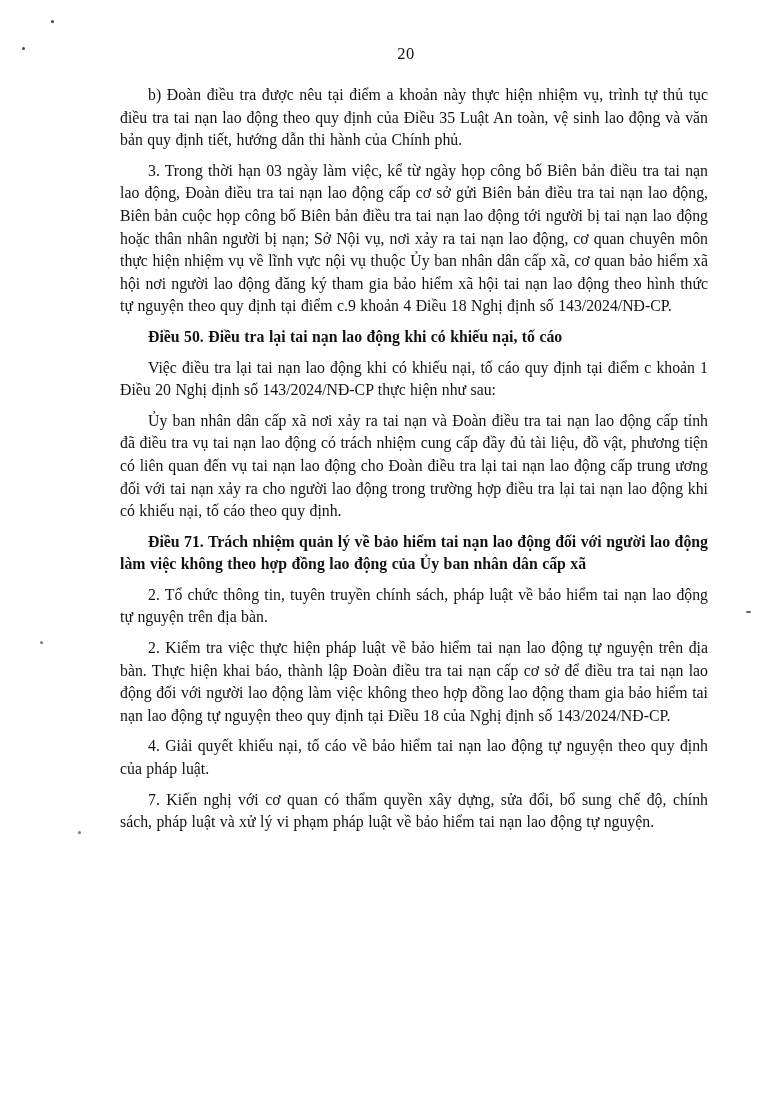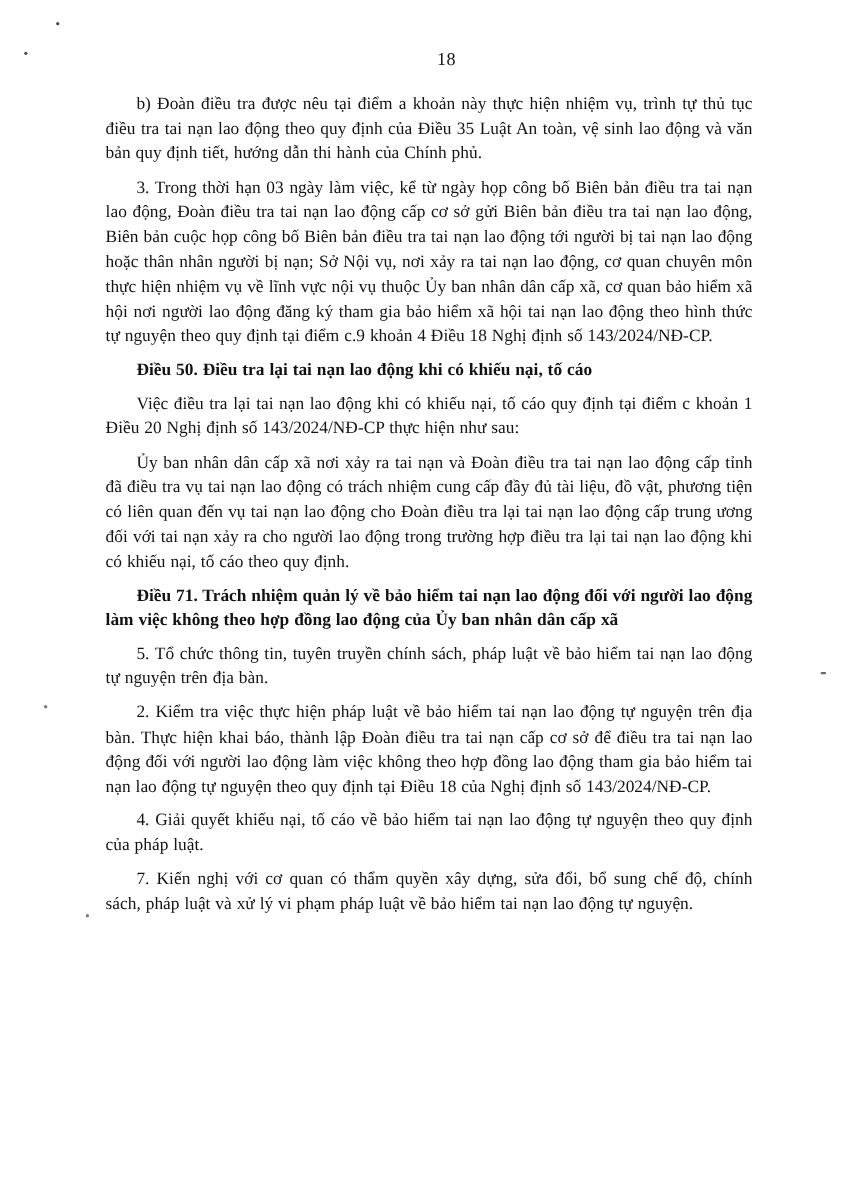--- a/index.html
+++ b/index.html
@@ -23,21 +23,21 @@
     left: 112px;
     width: 588px;
     text-align: center;
     font-size: 16.5px;
     line-height: 20px;
     letter-spacing: 0.5px;
   }
   .document-body {
     position: absolute;
     top: 84px;
-    left: 96px;
+    left: 120px;
     width: 588px;
     font-family: Liberation Serif, serif;
   }
   p.para {
     margin: 0 0 8px 0;
     font-size: 15.8px;
     line-height: 22.6px;
     text-align: justify;
     text-indent: 28px;
     word-spacing: 0.5px;
@@ -60,27 +60,27 @@
 </head>
 <body>
 
 <div class="page">
   <span class="speck speck-1"></span>
   <span class="speck speck-2"></span>
   <span class="speck speck-3"></span>
   <span class="speck speck-4"></span>
   <span class="speck speck-5"></span>
 
-  <div class="page-number">18</div>
+  <div class="page-number">20</div>
 
   <div class="document-body">
       <p class="para">b) Đoàn điều tra được nêu tại điểm a khoản này thực hiện nhiệm vụ, trình tự thủ tục điều tra tai nạn lao động theo quy định của Điều 35 Luật An toàn, vệ sinh lao động và văn bản quy định tiết, hướng dẫn thi hành của Chính phủ.</p>
       <p class="para">3. Trong thời hạn 03 ngày làm việc, kể từ ngày họp công bố Biên bản điều tra tai nạn lao động, Đoàn điều tra tai nạn lao động cấp cơ sở gửi Biên bản điều tra tai nạn lao động, Biên bản cuộc họp công bố Biên bản điều tra tai nạn lao động tới người bị tai nạn lao động hoặc thân nhân người bị nạn; Sở Nội vụ, nơi xảy ra tai nạn lao động, cơ quan chuyên môn thực hiện nhiệm vụ về lĩnh vực nội vụ thuộc Ủy ban nhân dân cấp xã, cơ quan bảo hiểm xã hội nơi người lao động đăng ký tham gia bảo hiểm xã hội tai nạn lao động theo hình thức tự nguyện theo quy định tại điểm c.9 khoản 4 Điều 18 Nghị định số 143/2024/NĐ-CP.</p>
       <p class="para heading">Điều 50. Điều tra lại tai nạn lao động khi có khiếu nại, tố cáo</p>
       <p class="para">Việc điều tra lại tai nạn lao động khi có khiếu nại, tố cáo quy định tại điểm c khoản 1 Điều 20 Nghị định số 143/2024/NĐ-CP thực hiện như sau:</p>
       <p class="para">Ủy ban nhân dân cấp xã nơi xảy ra tai nạn và Đoàn điều tra tai nạn lao động cấp tỉnh đã điều tra vụ tai nạn lao động có trách nhiệm cung cấp đầy đủ tài liệu, đồ vật, phương tiện có liên quan đến vụ tai nạn lao động cho Đoàn điều tra lại tai nạn lao động cấp trung ương đối với tai nạn xảy ra cho người lao động trong trường hợp điều tra lại tai nạn lao động khi có khiếu nại, tố cáo theo quy định.</p>
       <p class="para heading">Điều 71. Trách nhiệm quản lý về bảo hiểm tai nạn lao động đối với người lao động làm việc không theo hợp đồng lao động của Ủy ban nhân dân cấp xã</p>
-      <p class="para">5. Tổ chức thông tin, tuyên truyền chính sách, pháp luật về bảo hiểm tai nạn lao động tự nguyện trên địa bàn.</p>
+      <p class="para">2. Tổ chức thông tin, tuyên truyền chính sách, pháp luật về bảo hiểm tai nạn lao động tự nguyện trên địa bàn.</p>
       <p class="para">2. Kiểm tra việc thực hiện pháp luật về bảo hiểm tai nạn lao động tự nguyện trên địa bàn. Thực hiện khai báo, thành lập Đoàn điều tra tai nạn cấp cơ sở để điều tra tai nạn lao động đối với người lao động làm việc không theo hợp đồng lao động tham gia bảo hiểm tai nạn lao động tự nguyện theo quy định tại Điều 18 của Nghị định số 143/2024/NĐ-CP.</p>
       <p class="para">4. Giải quyết khiếu nại, tố cáo về bảo hiểm tai nạn lao động tự nguyện theo quy định của pháp luật.</p>
       <p class="para">7. Kiến nghị với cơ quan có thẩm quyền xây dựng, sửa đổi, bổ sung chế độ, chính sách, pháp luật và xử lý vi phạm pháp luật về bảo hiểm tai nạn lao động tự nguyện.</p>
     </div>
 </div>
 
 </body></html>

